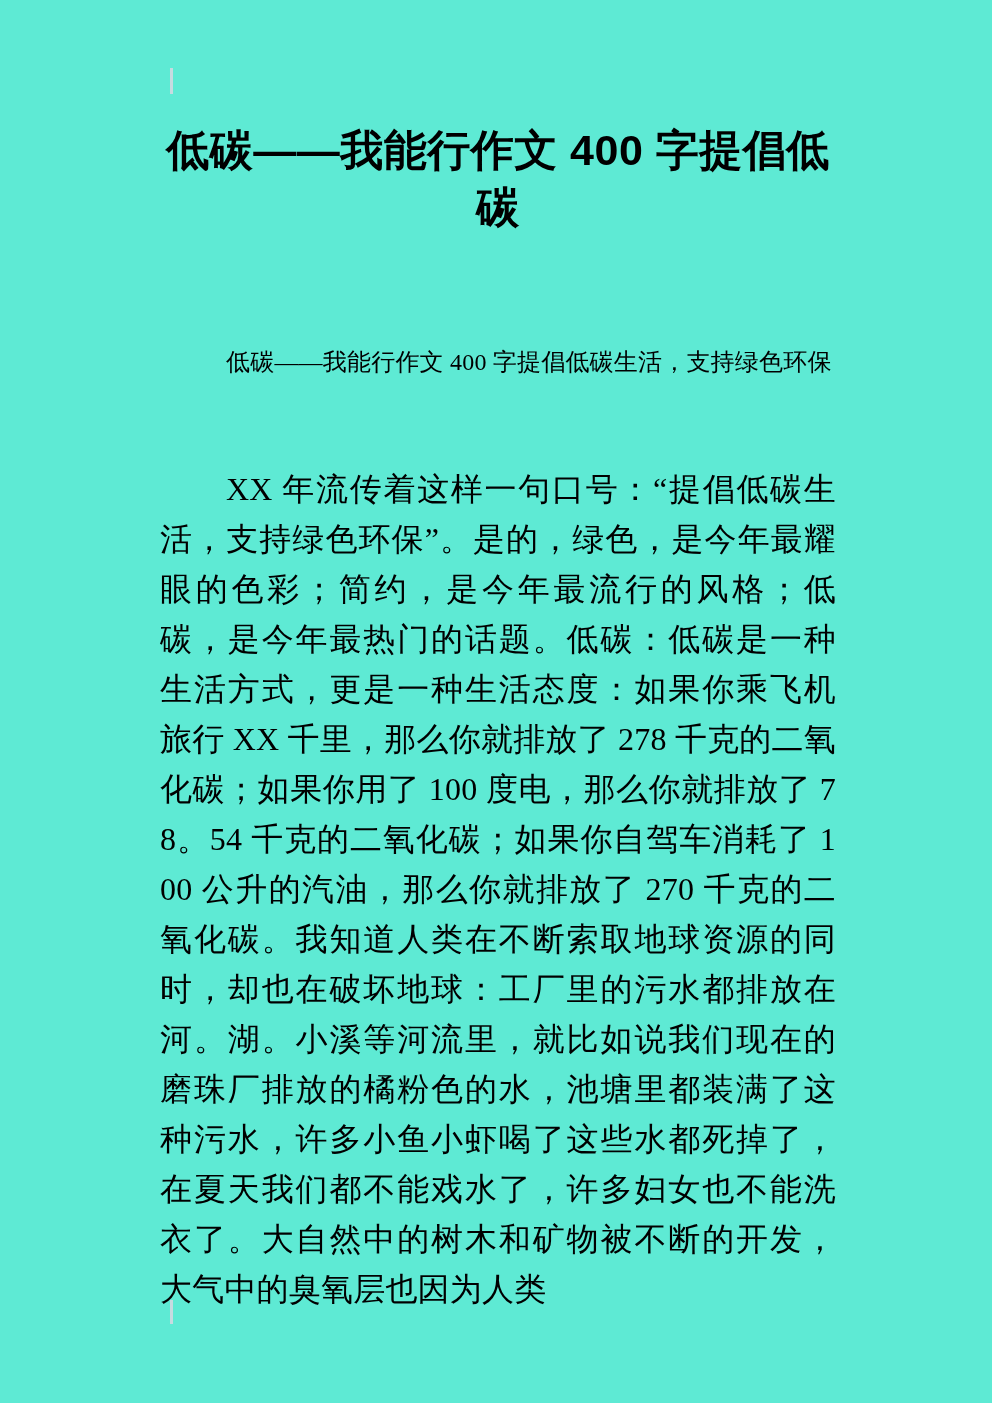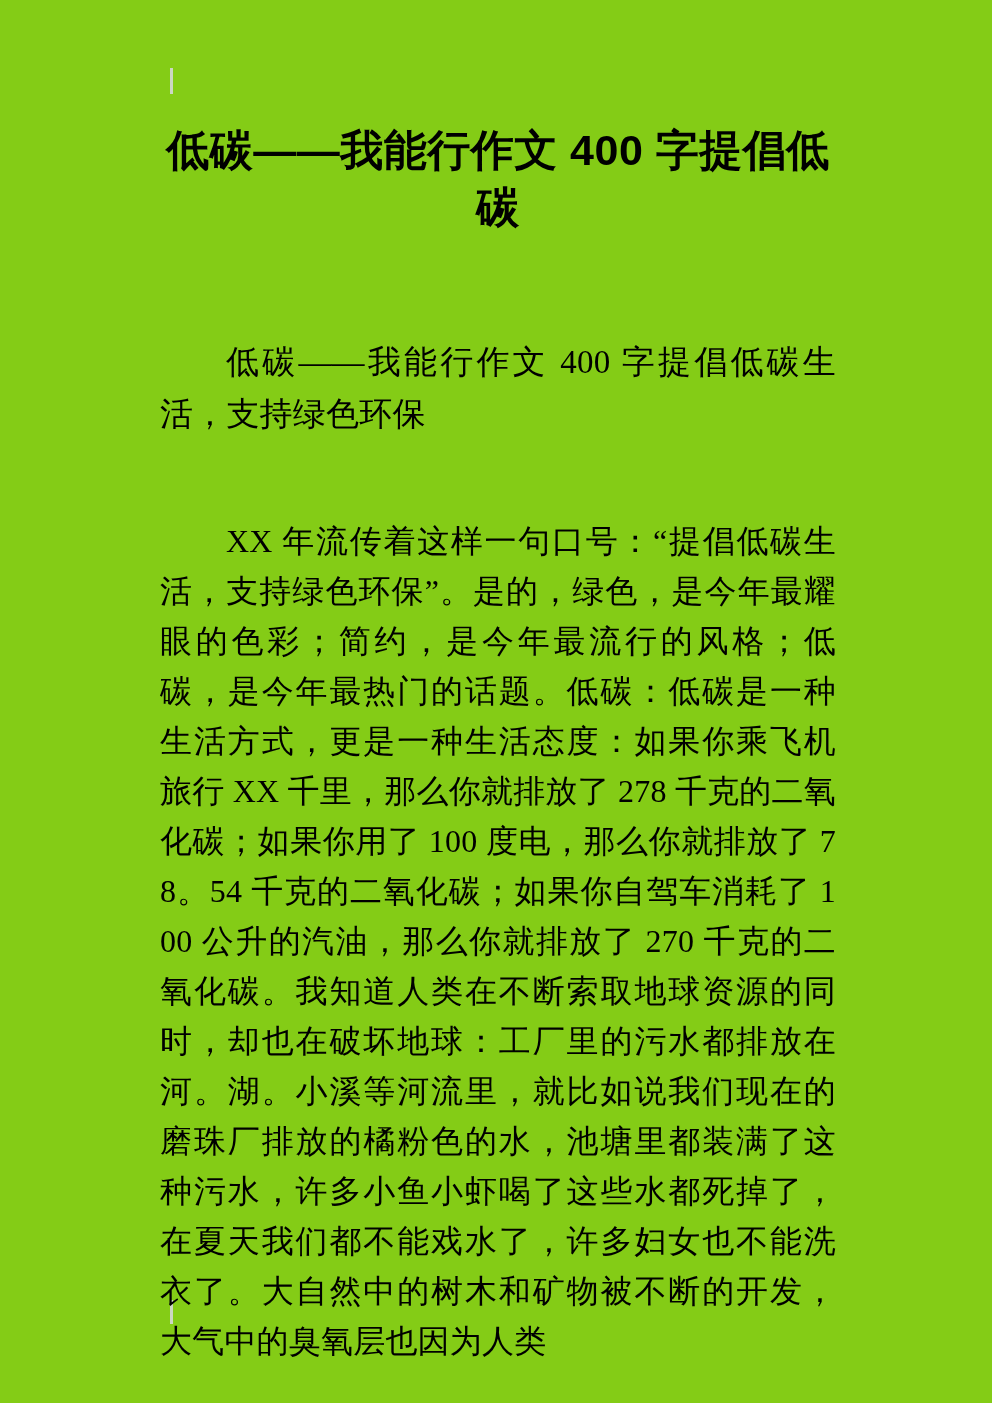--- a/index.html
+++ b/index.html
@@ -10,21 +10,21 @@
   }
   body {
     font-family: "Liberation Serif", "DejaVu Serif", serif;
     color: #000000;
   }
   .page {
     position: relative;
     width: 992px;
     height: 1403px;
     margin: 0 auto;
-    background: #84cc16;
+    background: #5eead4;
     overflow: hidden;
     box-sizing: border-box;
   }
 
   
   .scan-mark {
     position: absolute;
     width: 3px;
     background: #d8d8e2;
     opacity: 0.85;
@@ -55,21 +55,21 @@
     line-height: 57px;
     text-align: center;
     letter-spacing: 0.5px;
     margin: 0;
     padding-top: 122px;
     color: #000000;
   }
 
   
   .subtitle {
-    font-size: 33px;
+    font-size: 24px;
     line-height: 52px;
     text-align: justify;
     text-align-last: left;
     text-indent: 66px;
     margin: 0;
     padding-top: 100px;
     letter-spacing: 0.2px;
   }
 
   

